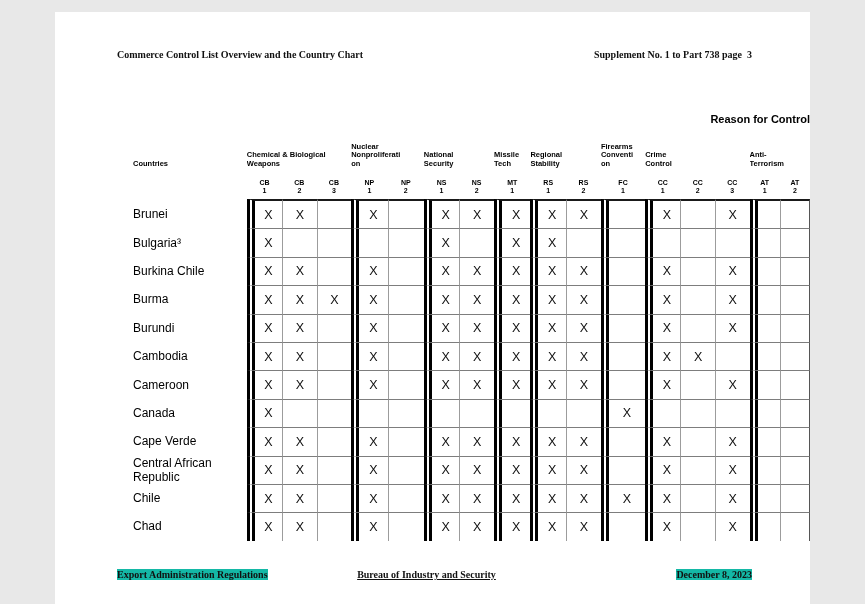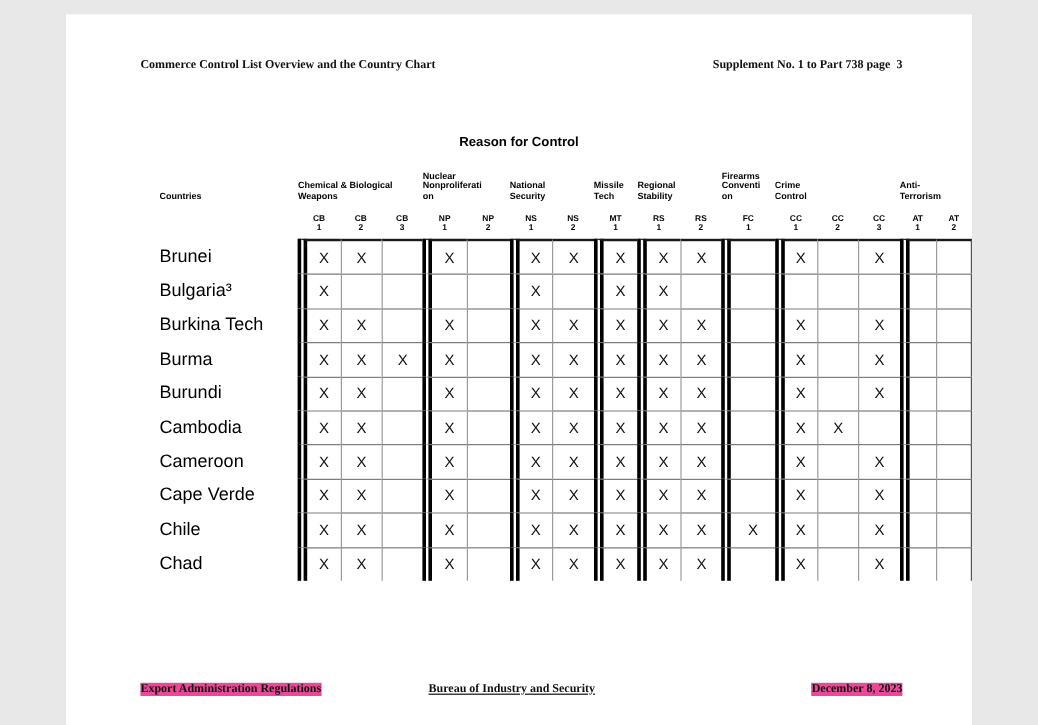--- a/index.html
+++ b/index.html
@@ -11,28 +11,28 @@
   
   .doc-header,.doc-footer{
     position:absolute;left:62px;right:58px;display:flex;
     justify-content:space-between;align-items:baseline;
     font-family:"Liberation Serif",serif;font-weight:bold;font-size:10px;
     color:#111;white-space:pre;
   }
   .doc-header{top:37px;}
   .doc-footer{top:557px;}
   .doc-footer .center{position:absolute;left:0;right:16px;text-align:center;text-decoration:underline;}
-  .doc-footer .left,.doc-footer .right{position:relative;z-index:1;background:#ec4899;}
+  .doc-footer .left,.doc-footer .right{position:relative;z-index:1;background:#14b8a6;}
   
   .chart-title{
     position:absolute;top:77px;left:0;right:0;text-align:center;
     font-size:13.5px;font-weight:bold;letter-spacing:.2px;
   }
   .chart-subtitle{
-    position:absolute;top:101px;left:0;right:0;text-align:center;
+    position:absolute;top:101px;left:0;right:0;text-align:right;
     font-size:11px;font-weight:bold;
   }
   
   .chart-wrap{position:absolute;top:120px;left:78px;}
   table.country-chart{border-collapse:separate;border-spacing:0;table-layout:fixed;}
   table.country-chart th,table.country-chart td{
     margin:0;padding:0;font-weight:normal;overflow:hidden;
   }
   
   tr.groups-row th{
@@ -42,21 +42,21 @@
   th.countries-head{
     text-align:left;vertical-align:bottom;font-size:8.5px;font-weight:bold;
     padding:0 0 26px 2px;
   }
   tr.codes-row th{
     vertical-align:bottom;font-size:7px;font-weight:bold;line-height:8px;
     text-align:center;white-space:pre-line;height:24px;padding-bottom:4px;
   }
   
   td.country{
-    font-size:15px;text-align:left;padding-left:2px;color:#000;
+    font-size:12px;text-align:left;padding-left:2px;color:#000;
     background:#fff;
   }
   td.mark{
     text-align:center;font-size:12.5px;color:#101010;
     border-top:1px solid #7d7d7d;border-left:1px solid #9c9c9c;
   }
   tbody tr:first-child td.mark{border-top:2px solid #1a1a1a;}
   td.mark.gstart{border-left:8px double #000;}
   td.mark.lastcol{border-right:1px solid #555;}
   tbody td{height:27.4px;}
@@ -185,21 +185,21 @@
             <td class="mark gstart">X</td>
             <td class="mark"></td>
             <td class="mark gstart"></td>
             <td class="mark gstart"></td>
             <td class="mark"></td>
             <td class="mark"></td>
             <td class="mark gstart"></td>
             <td class="mark lastcol"></td>
           </tr>
           <tr>
-            <td class="country">Burkina Tech</td>
+            <td class="country">Burkina Chile</td>
             <td class="mark gstart">X</td>
             <td class="mark">X</td>
             <td class="mark"></td>
             <td class="mark gstart">X</td>
             <td class="mark"></td>
             <td class="mark gstart">X</td>
             <td class="mark">X</td>
             <td class="mark gstart">X</td>
             <td class="mark gstart">X</td>
             <td class="mark">X</td>
@@ -280,21 +280,59 @@
             <td class="mark gstart">X</td>
             <td class="mark">X</td>
             <td class="mark gstart"></td>
             <td class="mark gstart">X</td>
             <td class="mark"></td>
             <td class="mark">X</td>
             <td class="mark gstart"></td>
             <td class="mark lastcol"></td>
           </tr>
           <tr>
+            <td class="country">Canada</td>
+            <td class="mark gstart">X</td>
+            <td class="mark"></td>
+            <td class="mark"></td>
+            <td class="mark gstart"></td>
+            <td class="mark"></td>
+            <td class="mark gstart"></td>
+            <td class="mark"></td>
+            <td class="mark gstart"></td>
+            <td class="mark gstart"></td>
+            <td class="mark"></td>
+            <td class="mark gstart">X</td>
+            <td class="mark gstart"></td>
+            <td class="mark"></td>
+            <td class="mark"></td>
+            <td class="mark gstart"></td>
+            <td class="mark lastcol"></td>
+          </tr>
+          <tr>
             <td class="country">Cape Verde</td>
+            <td class="mark gstart">X</td>
+            <td class="mark">X</td>
+            <td class="mark"></td>
+            <td class="mark gstart">X</td>
+            <td class="mark"></td>
+            <td class="mark gstart">X</td>
+            <td class="mark">X</td>
+            <td class="mark gstart">X</td>
+            <td class="mark gstart">X</td>
+            <td class="mark">X</td>
+            <td class="mark gstart"></td>
+            <td class="mark gstart">X</td>
+            <td class="mark"></td>
+            <td class="mark">X</td>
+            <td class="mark gstart"></td>
+            <td class="mark lastcol"></td>
+          </tr>
+          <tr>
+            <td class="country">Central African Republic</td>
             <td class="mark gstart">X</td>
             <td class="mark">X</td>
             <td class="mark"></td>
             <td class="mark gstart">X</td>
             <td class="mark"></td>
             <td class="mark gstart">X</td>
             <td class="mark">X</td>
             <td class="mark gstart">X</td>
             <td class="mark gstart">X</td>
             <td class="mark">X</td>

